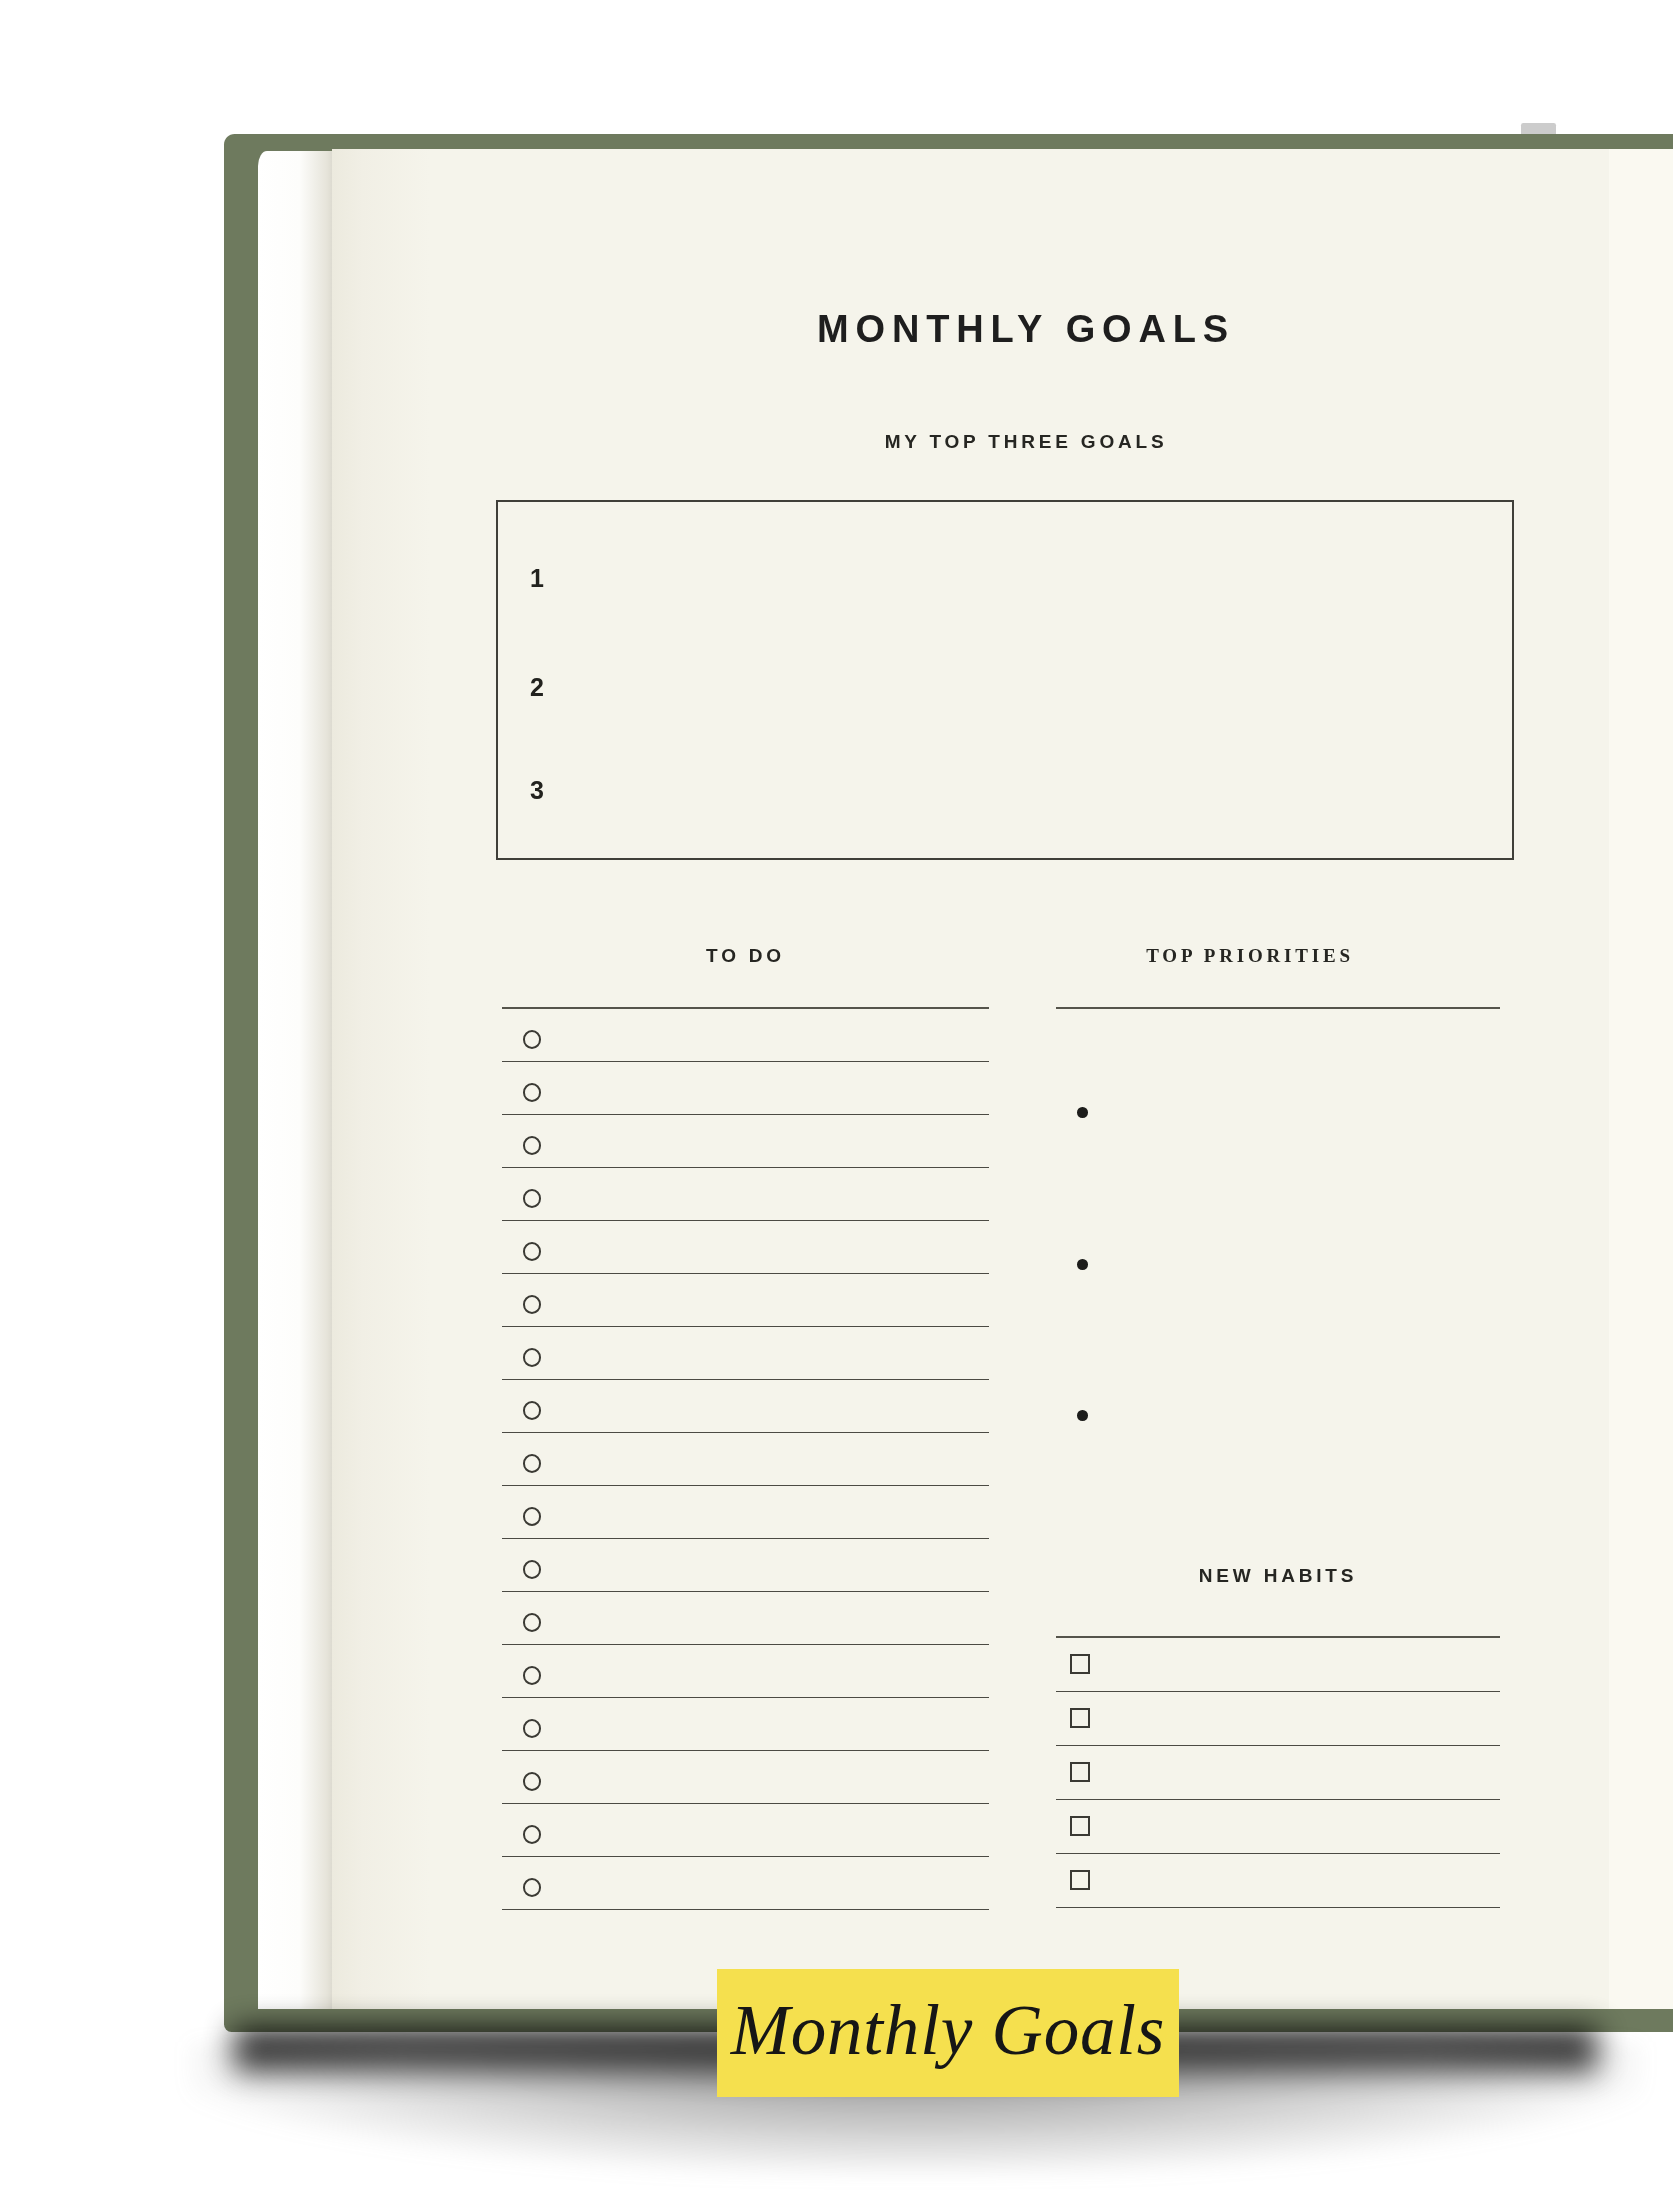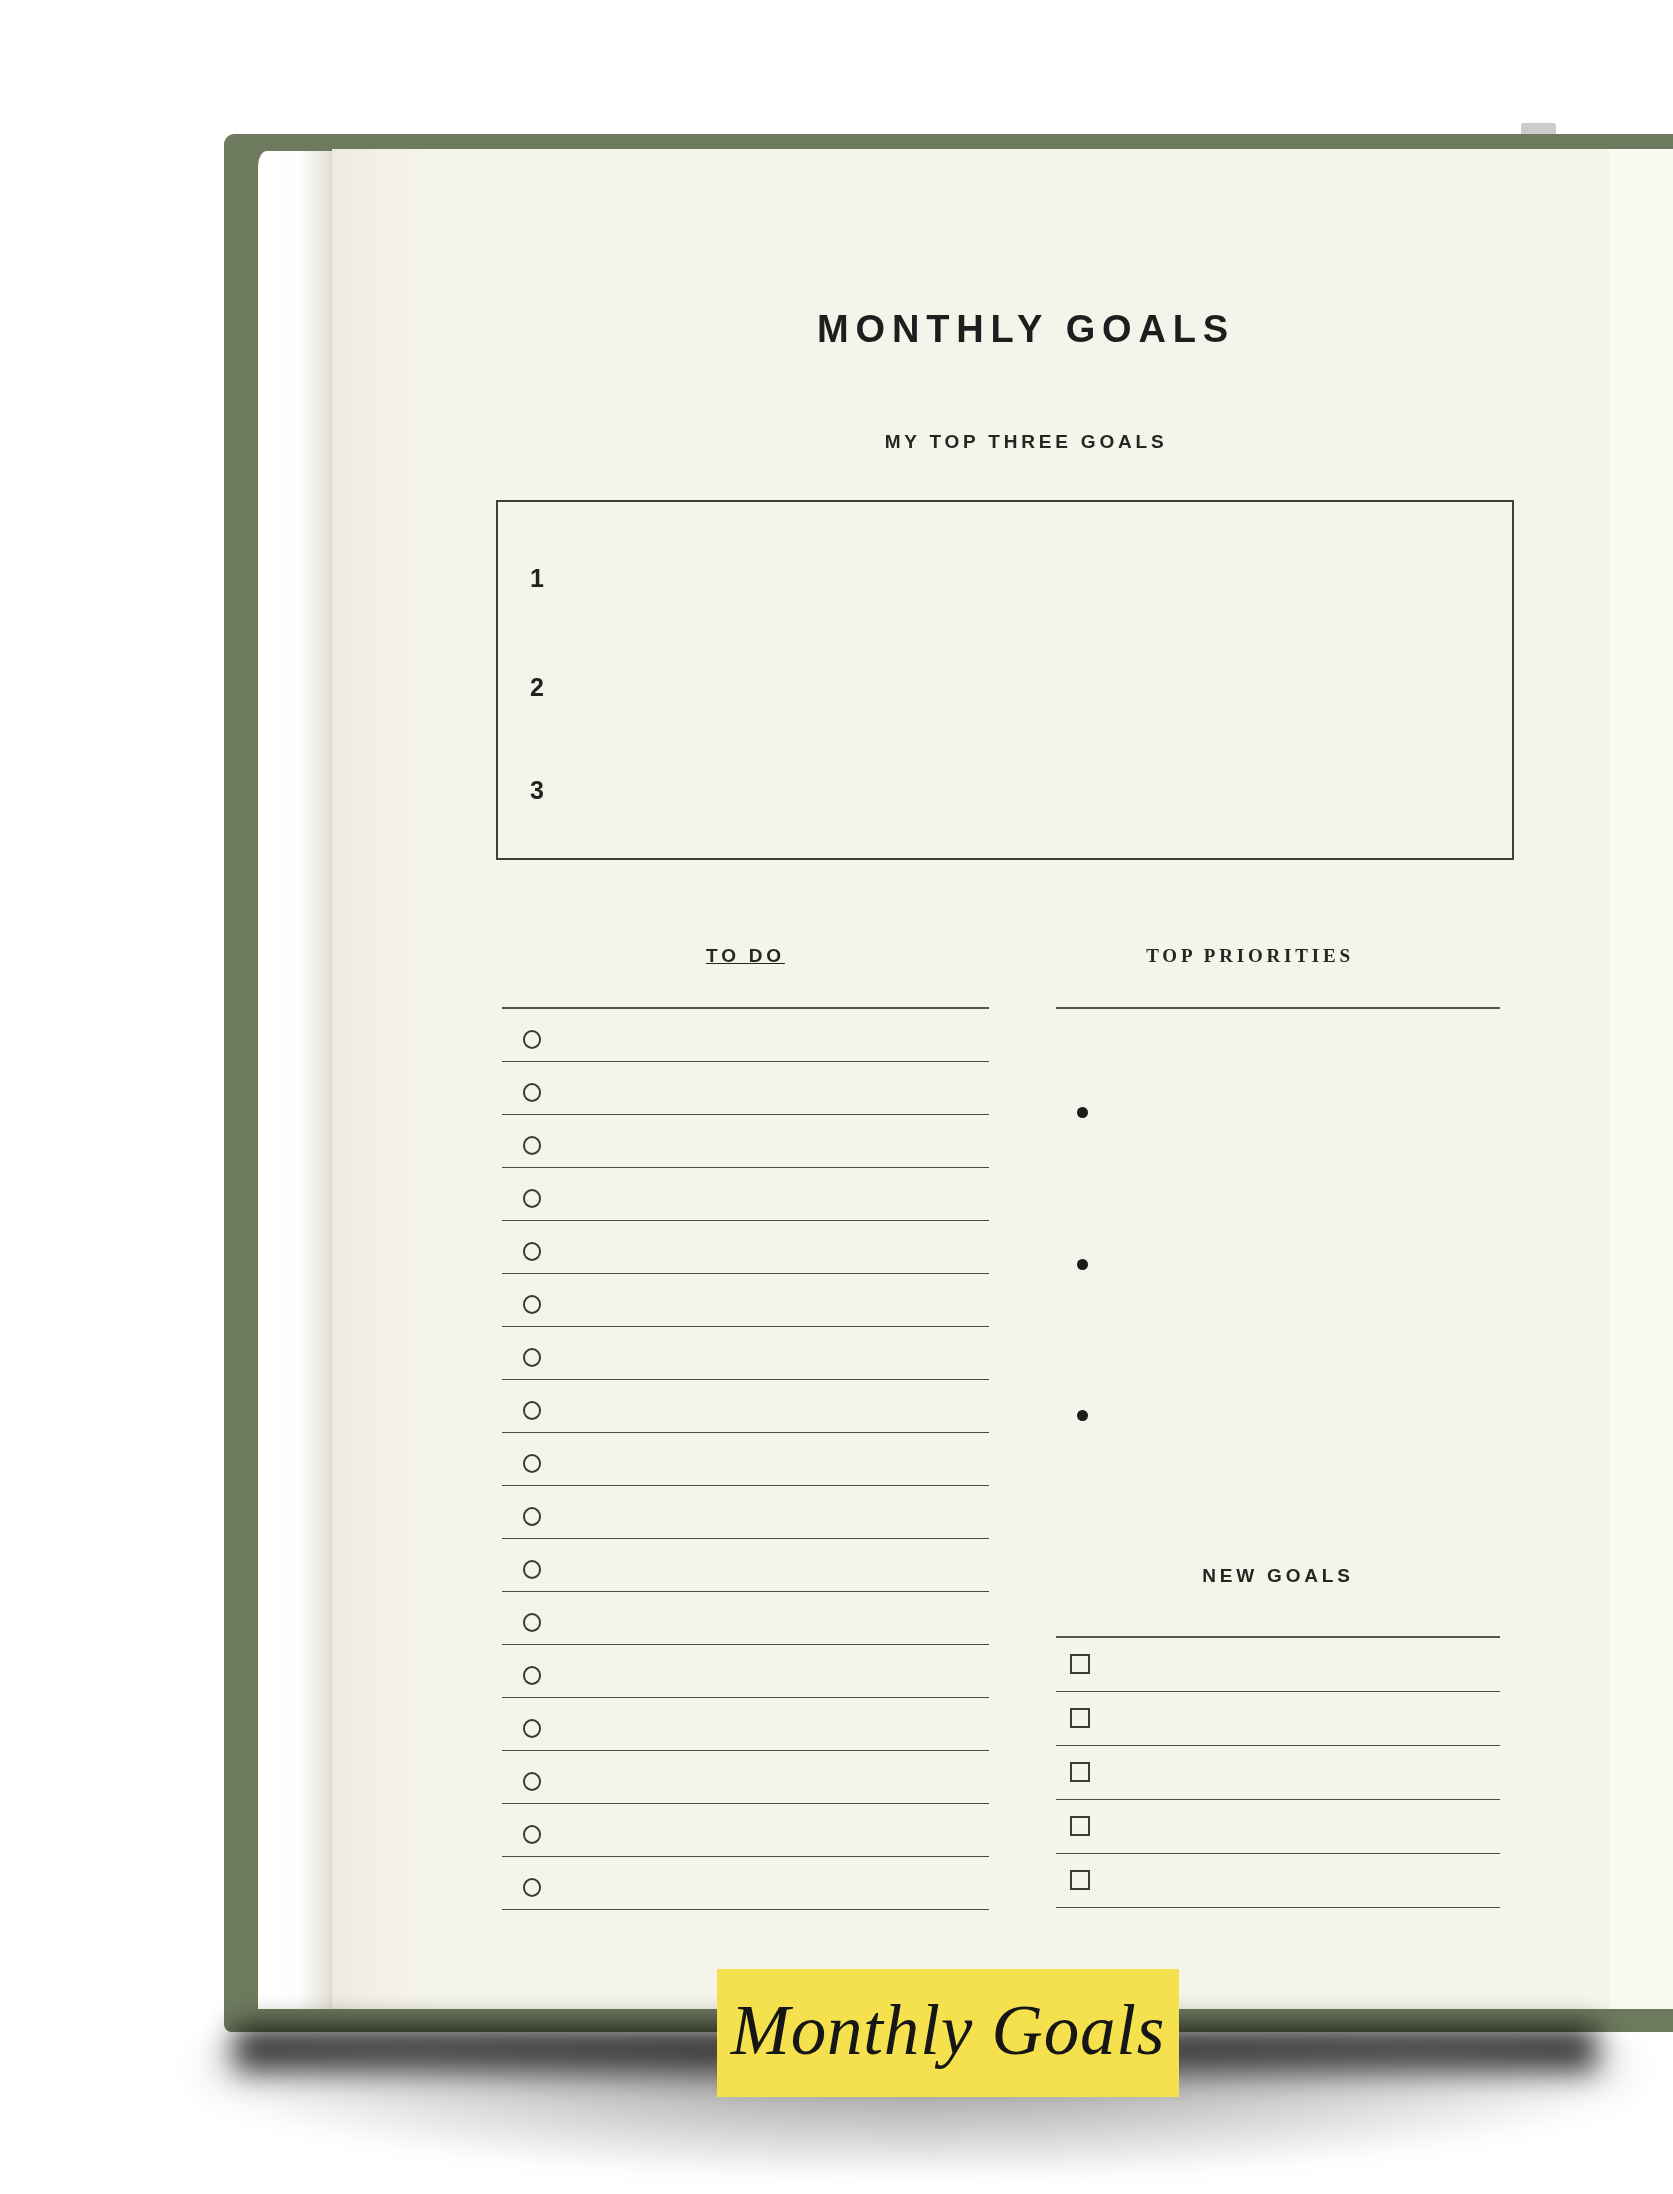--- a/index.html
+++ b/index.html
@@ -73,21 +73,21 @@
     left:496px; top:500px; width:1018px; height:360px;
     border:2.3px solid #403f39; box-sizing:border-box;
   }
   .goal-number {
     position:absolute; left:32px; font-size:25px; font-weight:700; color:#22221e;
   }
   .goal-number:nth-child(1) { top:62px; }
   .goal-number:nth-child(2) { top:171px; }
   .goal-number:nth-child(3) { top:274px; }
 
-  .todo-heading { left:502px; top:945px; width:487px;text-decoration:underline; }
+  .todo-heading { left:502px; top:945px; width:487px; }
   .todo-list {
     left:502px; top:1007px; width:487px;
     border-top:2.3px solid var(--line-heavy,#55544b);
   }
   .todo-row { height:52px; border-bottom:1.5px solid var(--line,#4b4a43); position:relative; }
   .todo-circle {
     position:absolute; left:21px; bottom:12px;
     width:14.3px; height:15px; border:2.3px solid #3b3a34; border-radius:50%;
   }
 
@@ -208,21 +208,21 @@
     </div>
 
   <div class="c col-heading priorities-heading">TOP PRIORITIES</div>
 
   <div class="c priorities-panel">
       <span class="priority-dot"></span>
       <span class="priority-dot"></span>
       <span class="priority-dot"></span>
     </div>
 
-  <div class="c col-heading habits-heading">NEW GOALS</div>
+  <div class="c col-heading habits-heading">NEW HABITS</div>
 
   <div class="c habits-list">
       <div class="habit-row">
       <span class="habit-checkbox"></span>
     </div>
       <div class="habit-row">
       <span class="habit-checkbox"></span>
     </div>
       <div class="habit-row">
       <span class="habit-checkbox"></span>

